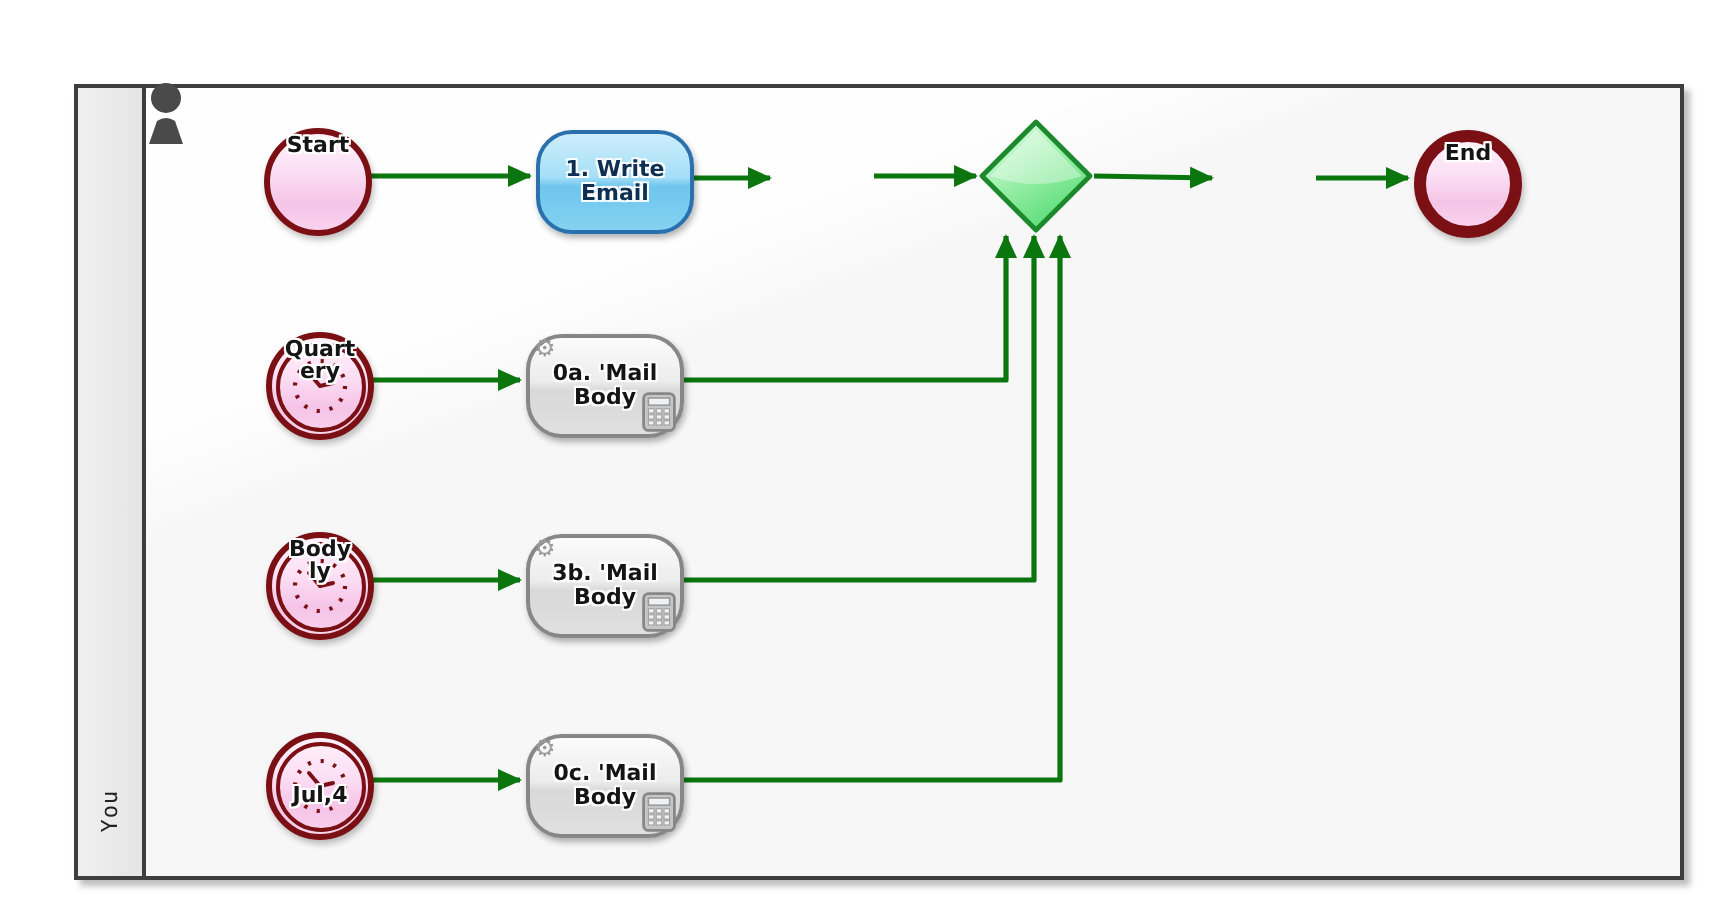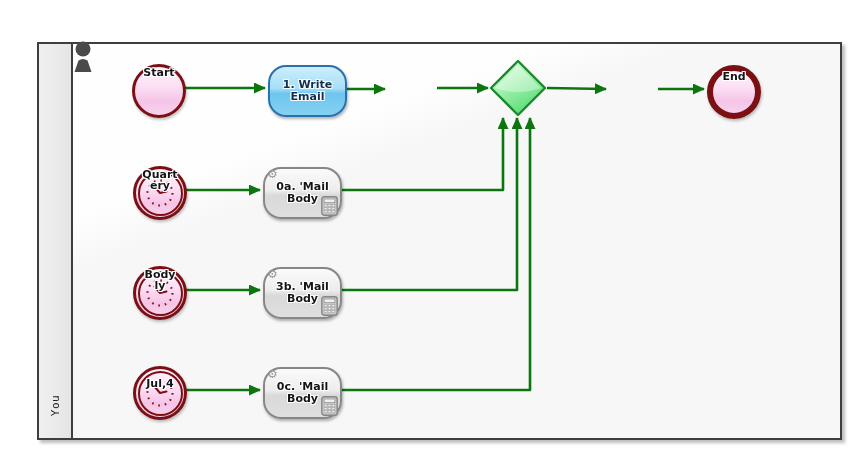--- a/index.html
+++ b/index.html
@@ -190,21 +190,21 @@
           <rect x="11" y="14.4" width="2.8" height="2.1"></rect>
       </g>
     </svg>
   </div>
 
   <div class="node event double" style="left:133px;top:366px">
     <svg class="clock" viewBox="0 0 38 38">
       <circle class="ticks" cx="19" cy="19" r="12.5"></circle>
       <path class="hands" d="M19 19 L13.5 12.5 M19 19 L25.5 17.5"></path>
     </svg>
-    <div class="ev-label" style="justify-content:flex-start; padding-top:9px">
+    <div class="ev-label" style="justify-content:center; padding-top:9px">
       <span>Jul,4</span>
     </div>
   </div>
 
   <div class="node task gray" style="left:263px;top:367px">
     <span class="gear">⚙</span>
     <span>0c. 'Mail</span>
     <span>Body</span>
     <svg class="calc" width="17" height="20" viewBox="0 0 17 20">
       <rect x="0.8" y="0.8" width="15.4" height="18.4" rx="2.5" fill="#c6c6c6" stroke="#878787" stroke-width="1.4"></rect>

